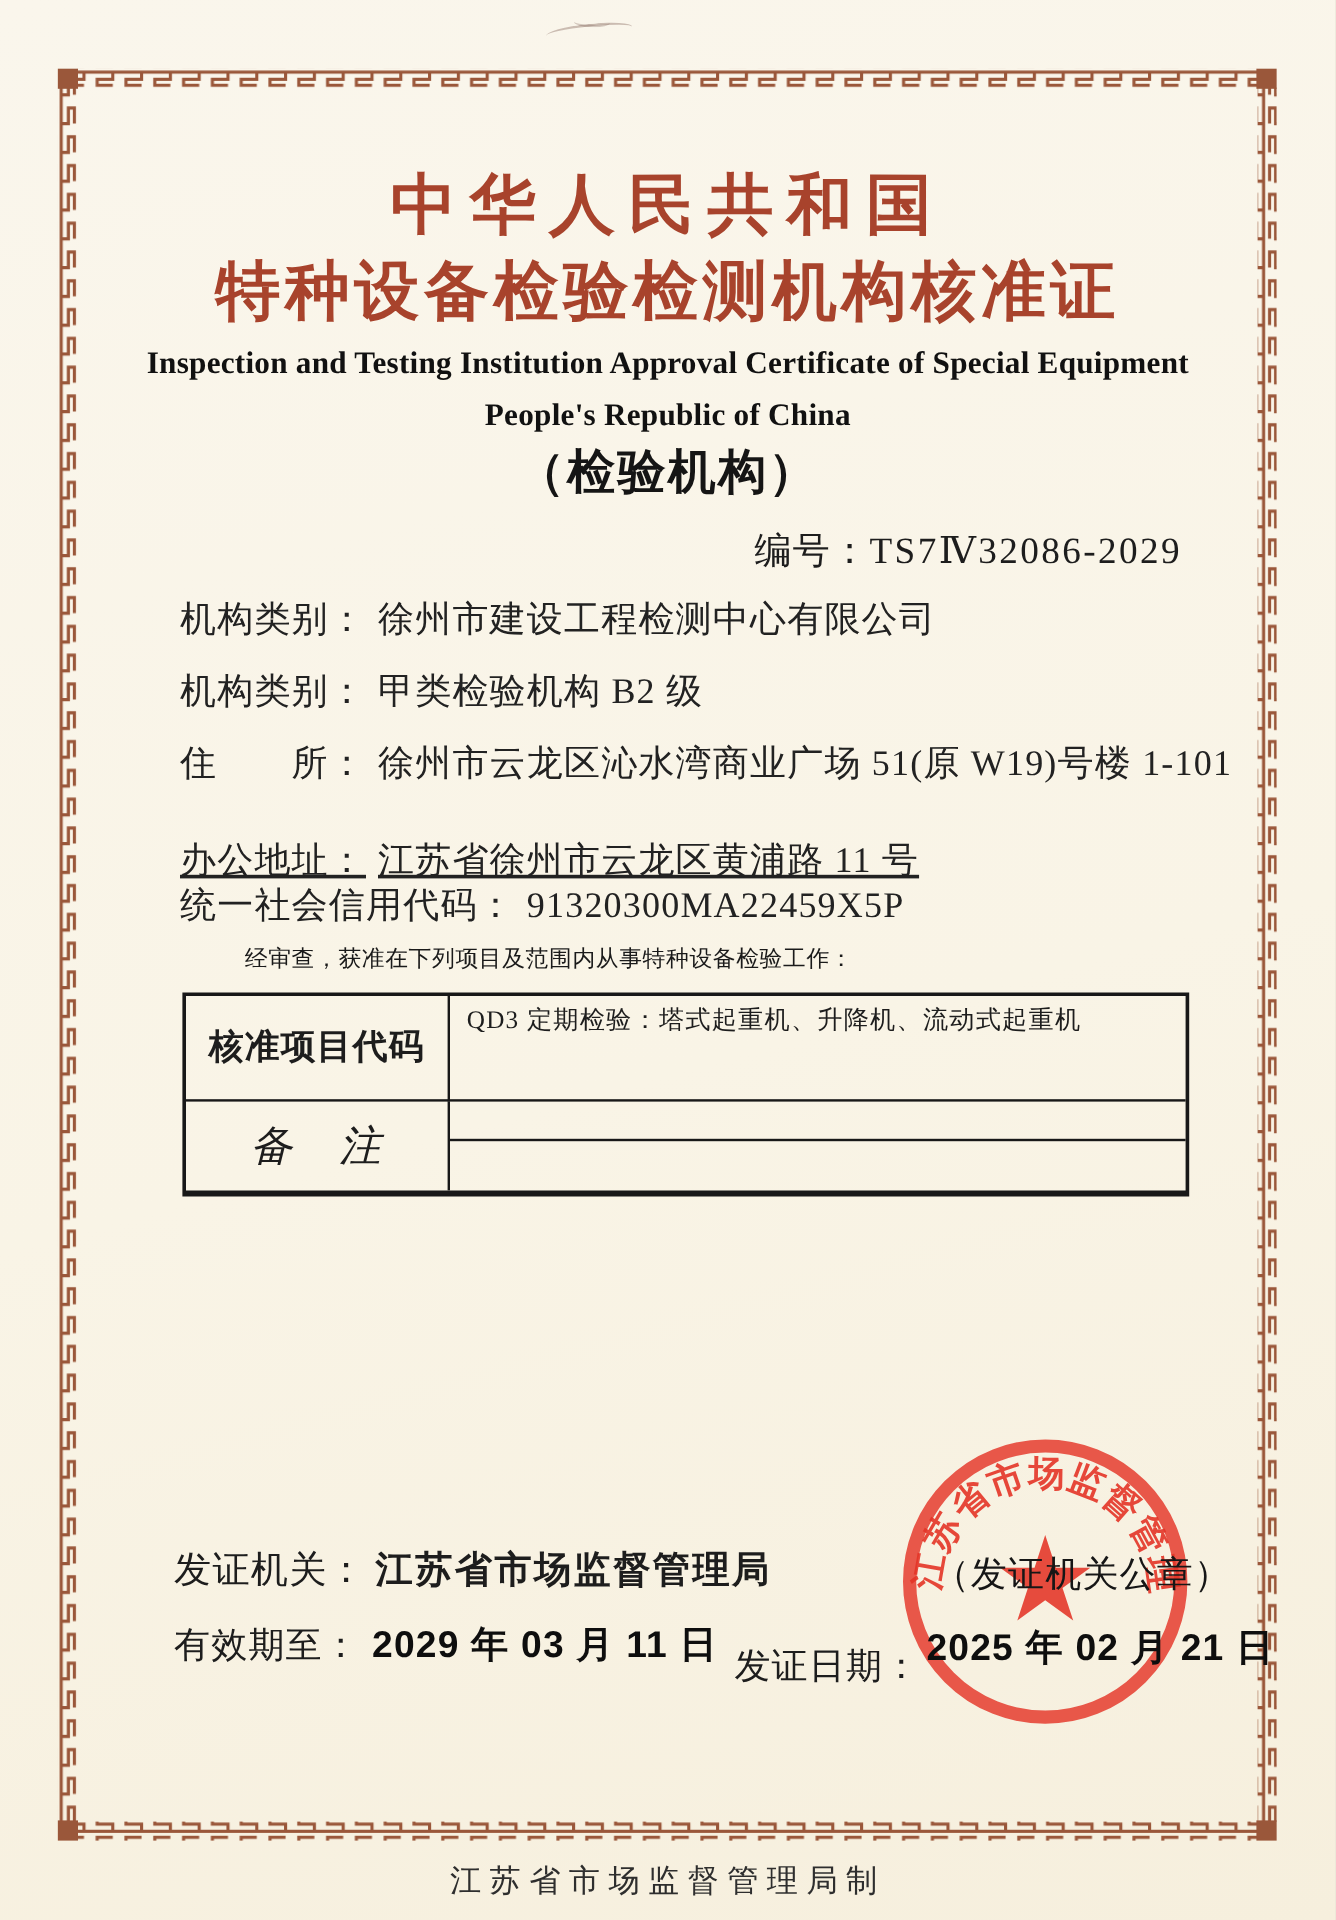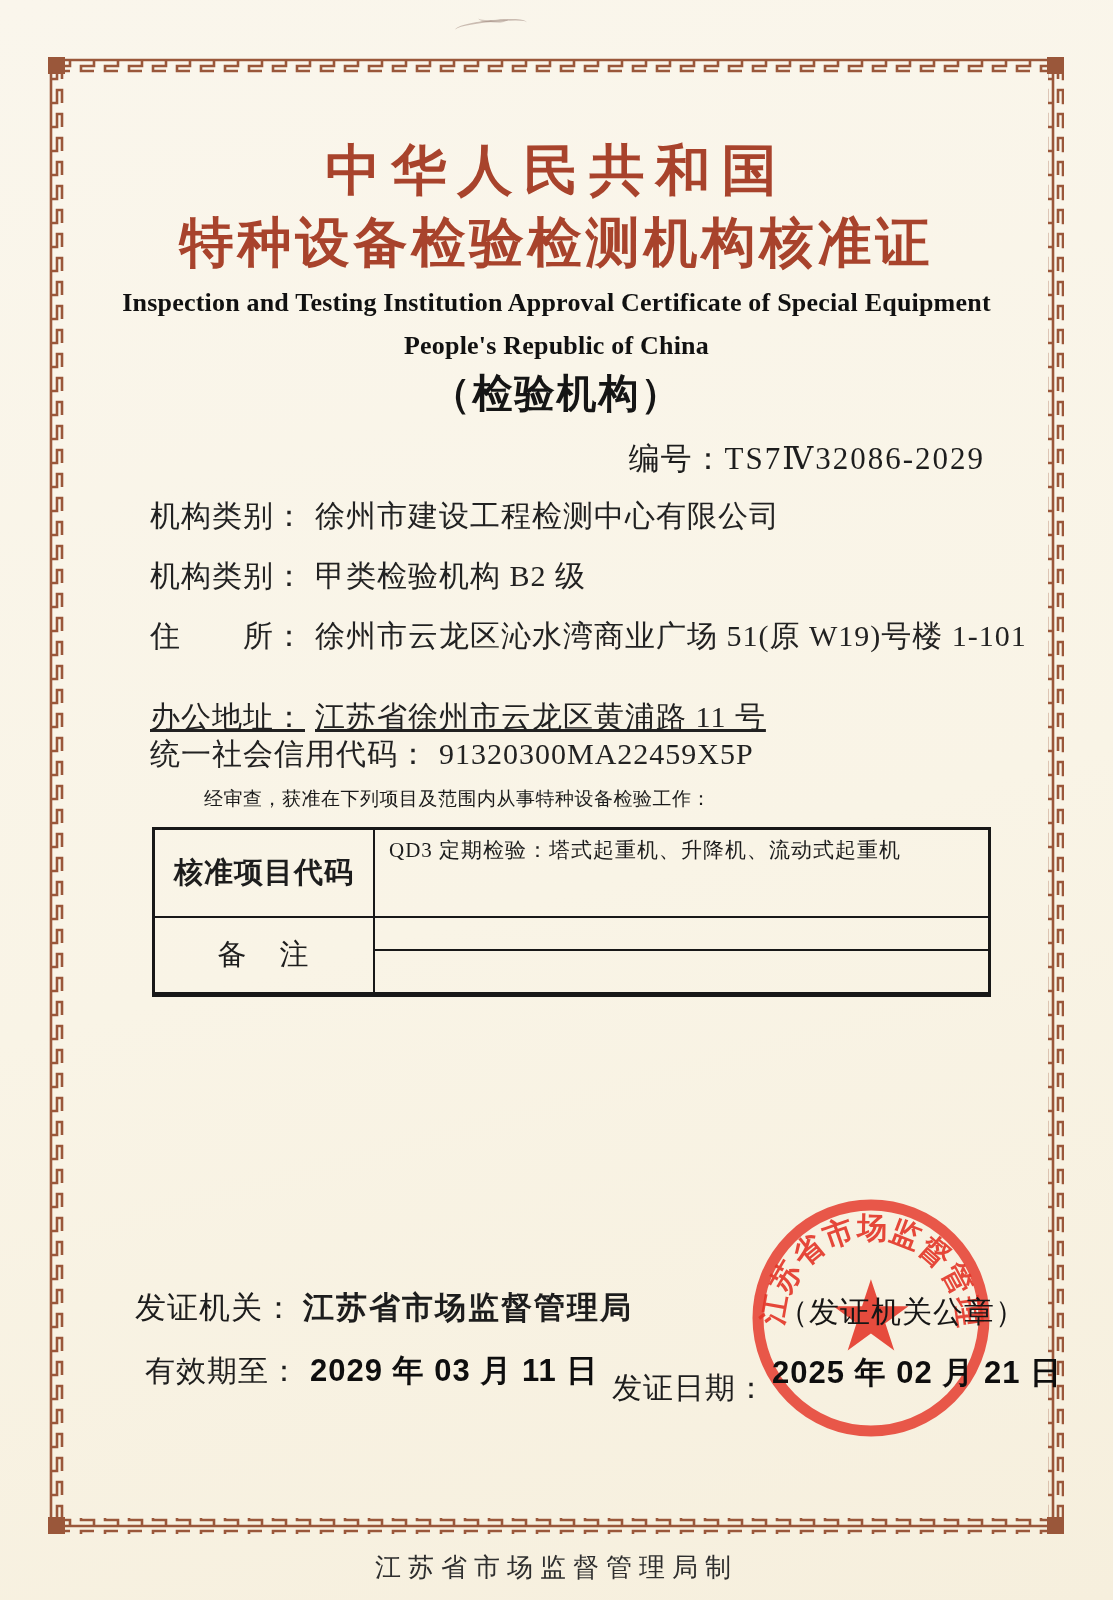--- a/index.html
+++ b/index.html
@@ -41,27 +41,27 @@
   
   .tbl{
     left:152px;top:827px;width:833px;height:162px;
     border:3px solid #181818;border-bottom-width:5px;
     display:grid;grid-template-columns:220px 1fr;grid-template-rows:88px 1fr;
     background:transparent;box-sizing:content-box;
   }
   .tbl .c{display:flex;align-items:center;justify-content:center;}
   .tbl .c1{border-right:2px solid #181818;border-bottom:2px solid #181818;font-weight:bold;font-size:29px;letter-spacing:1px;}
   .tbl .c2{border-bottom:2px solid #181818;display:block;padding:6px 12px 0 14px;font-size:21px;line-height:1.42;letter-spacing:1px;}
-  .tbl .c3{border-right:2px solid #181818;font-size:29px;letter-spacing:2px;}
+  .tbl .c3{border-right:2px solid #181818;font-size:35px;letter-spacing:2px;font-style:italic;}
   .tbl .c4{display:block;padding:0;}
   .tbl .sub1{height:31px;border-bottom:2px solid #181818;}
   .tbl .sub2{height:100%;}
 
   
-  .issuer{left:135px;top:1287px;font-size:31px;letter-spacing:1px;}
+  .issuer{left:145px;top:1287px;font-size:31px;letter-spacing:1px;}
   .issuer .val{font-weight:bold;margin-left:8px;letter-spacing:2px;}
   .validity{left:145px;top:1350px;font-size:30px;letter-spacing:1px;}
   .date-val{font-family:"Liberation Sans","DejaVu Sans",sans-serif;font-weight:bold;font-size:31px;letter-spacing:1px;color:#0e0e0e;}
   .validity .date-val{margin-left:10px;margin-top:24px;}
   .issue-label{left:612px;top:1368px;font-size:30px;letter-spacing:1px;z-index:3;}
   .issue-date{left:772px;top:1352px;z-index:3;}
   .seal-note{left:778px;top:1292px;font-size:30px;letter-spacing:1px;z-index:3;color:#161616;}
 
   .seal-svg{left:721px;top:1168px;z-index:1;}
 

